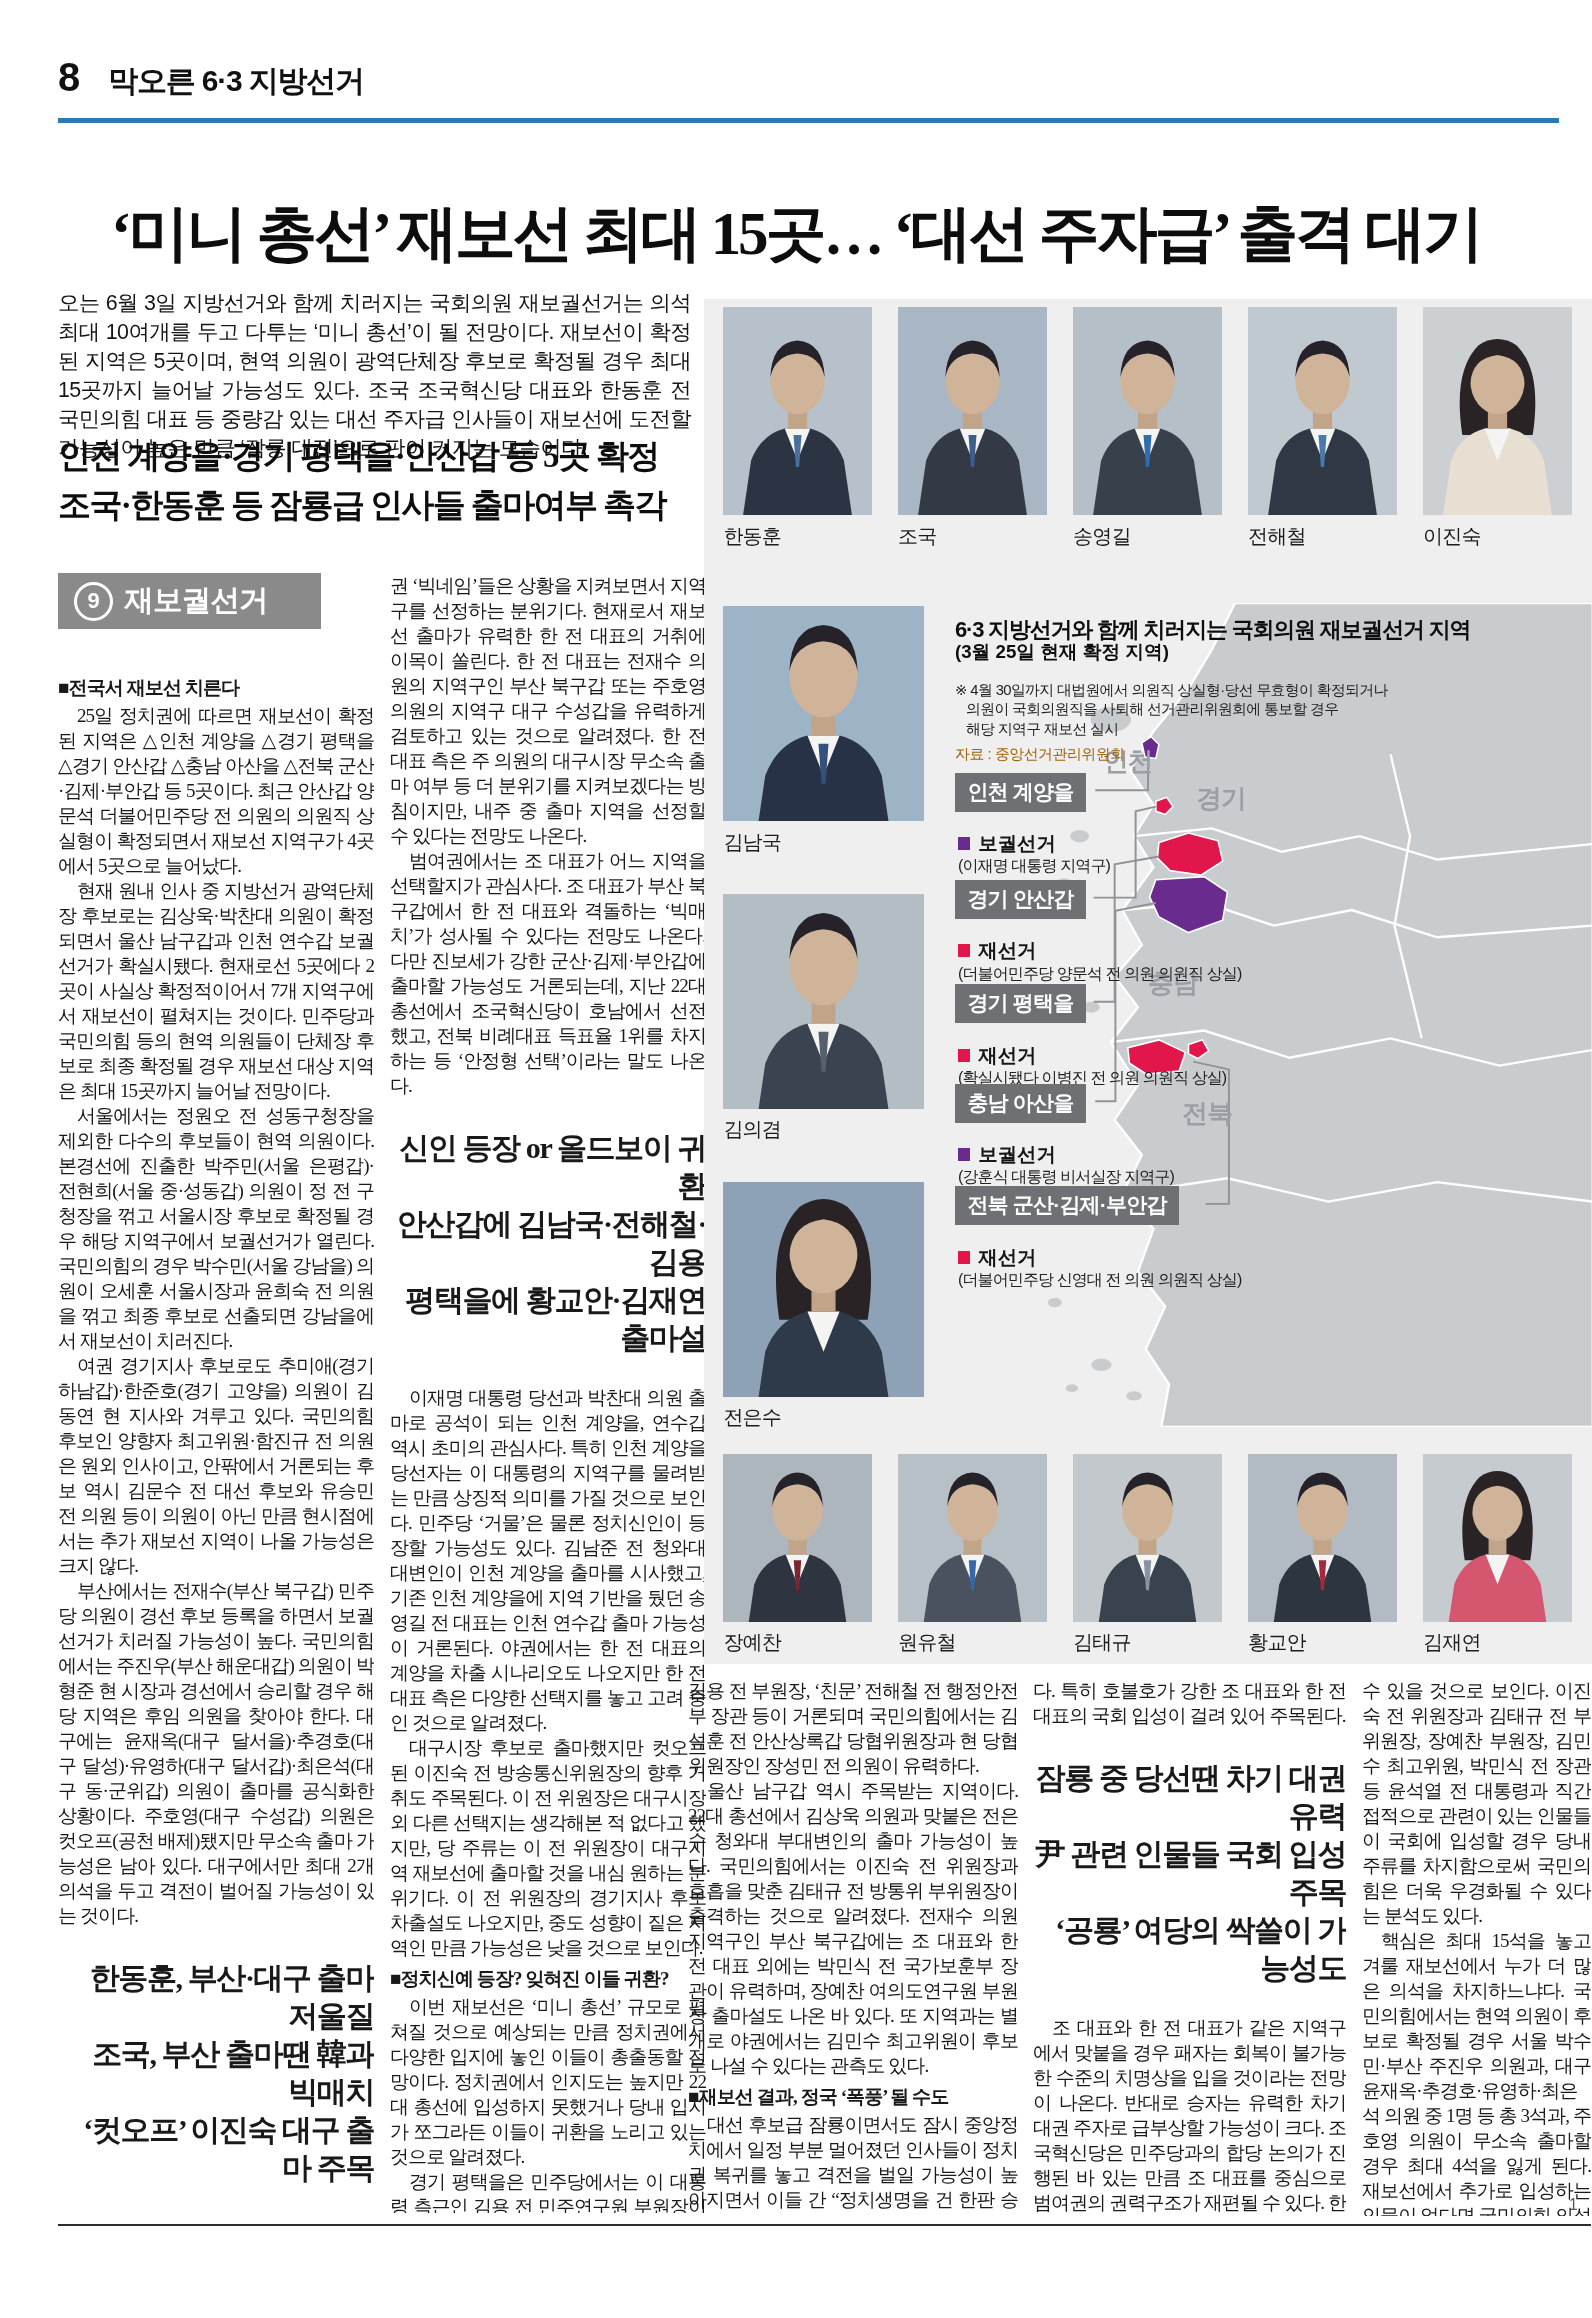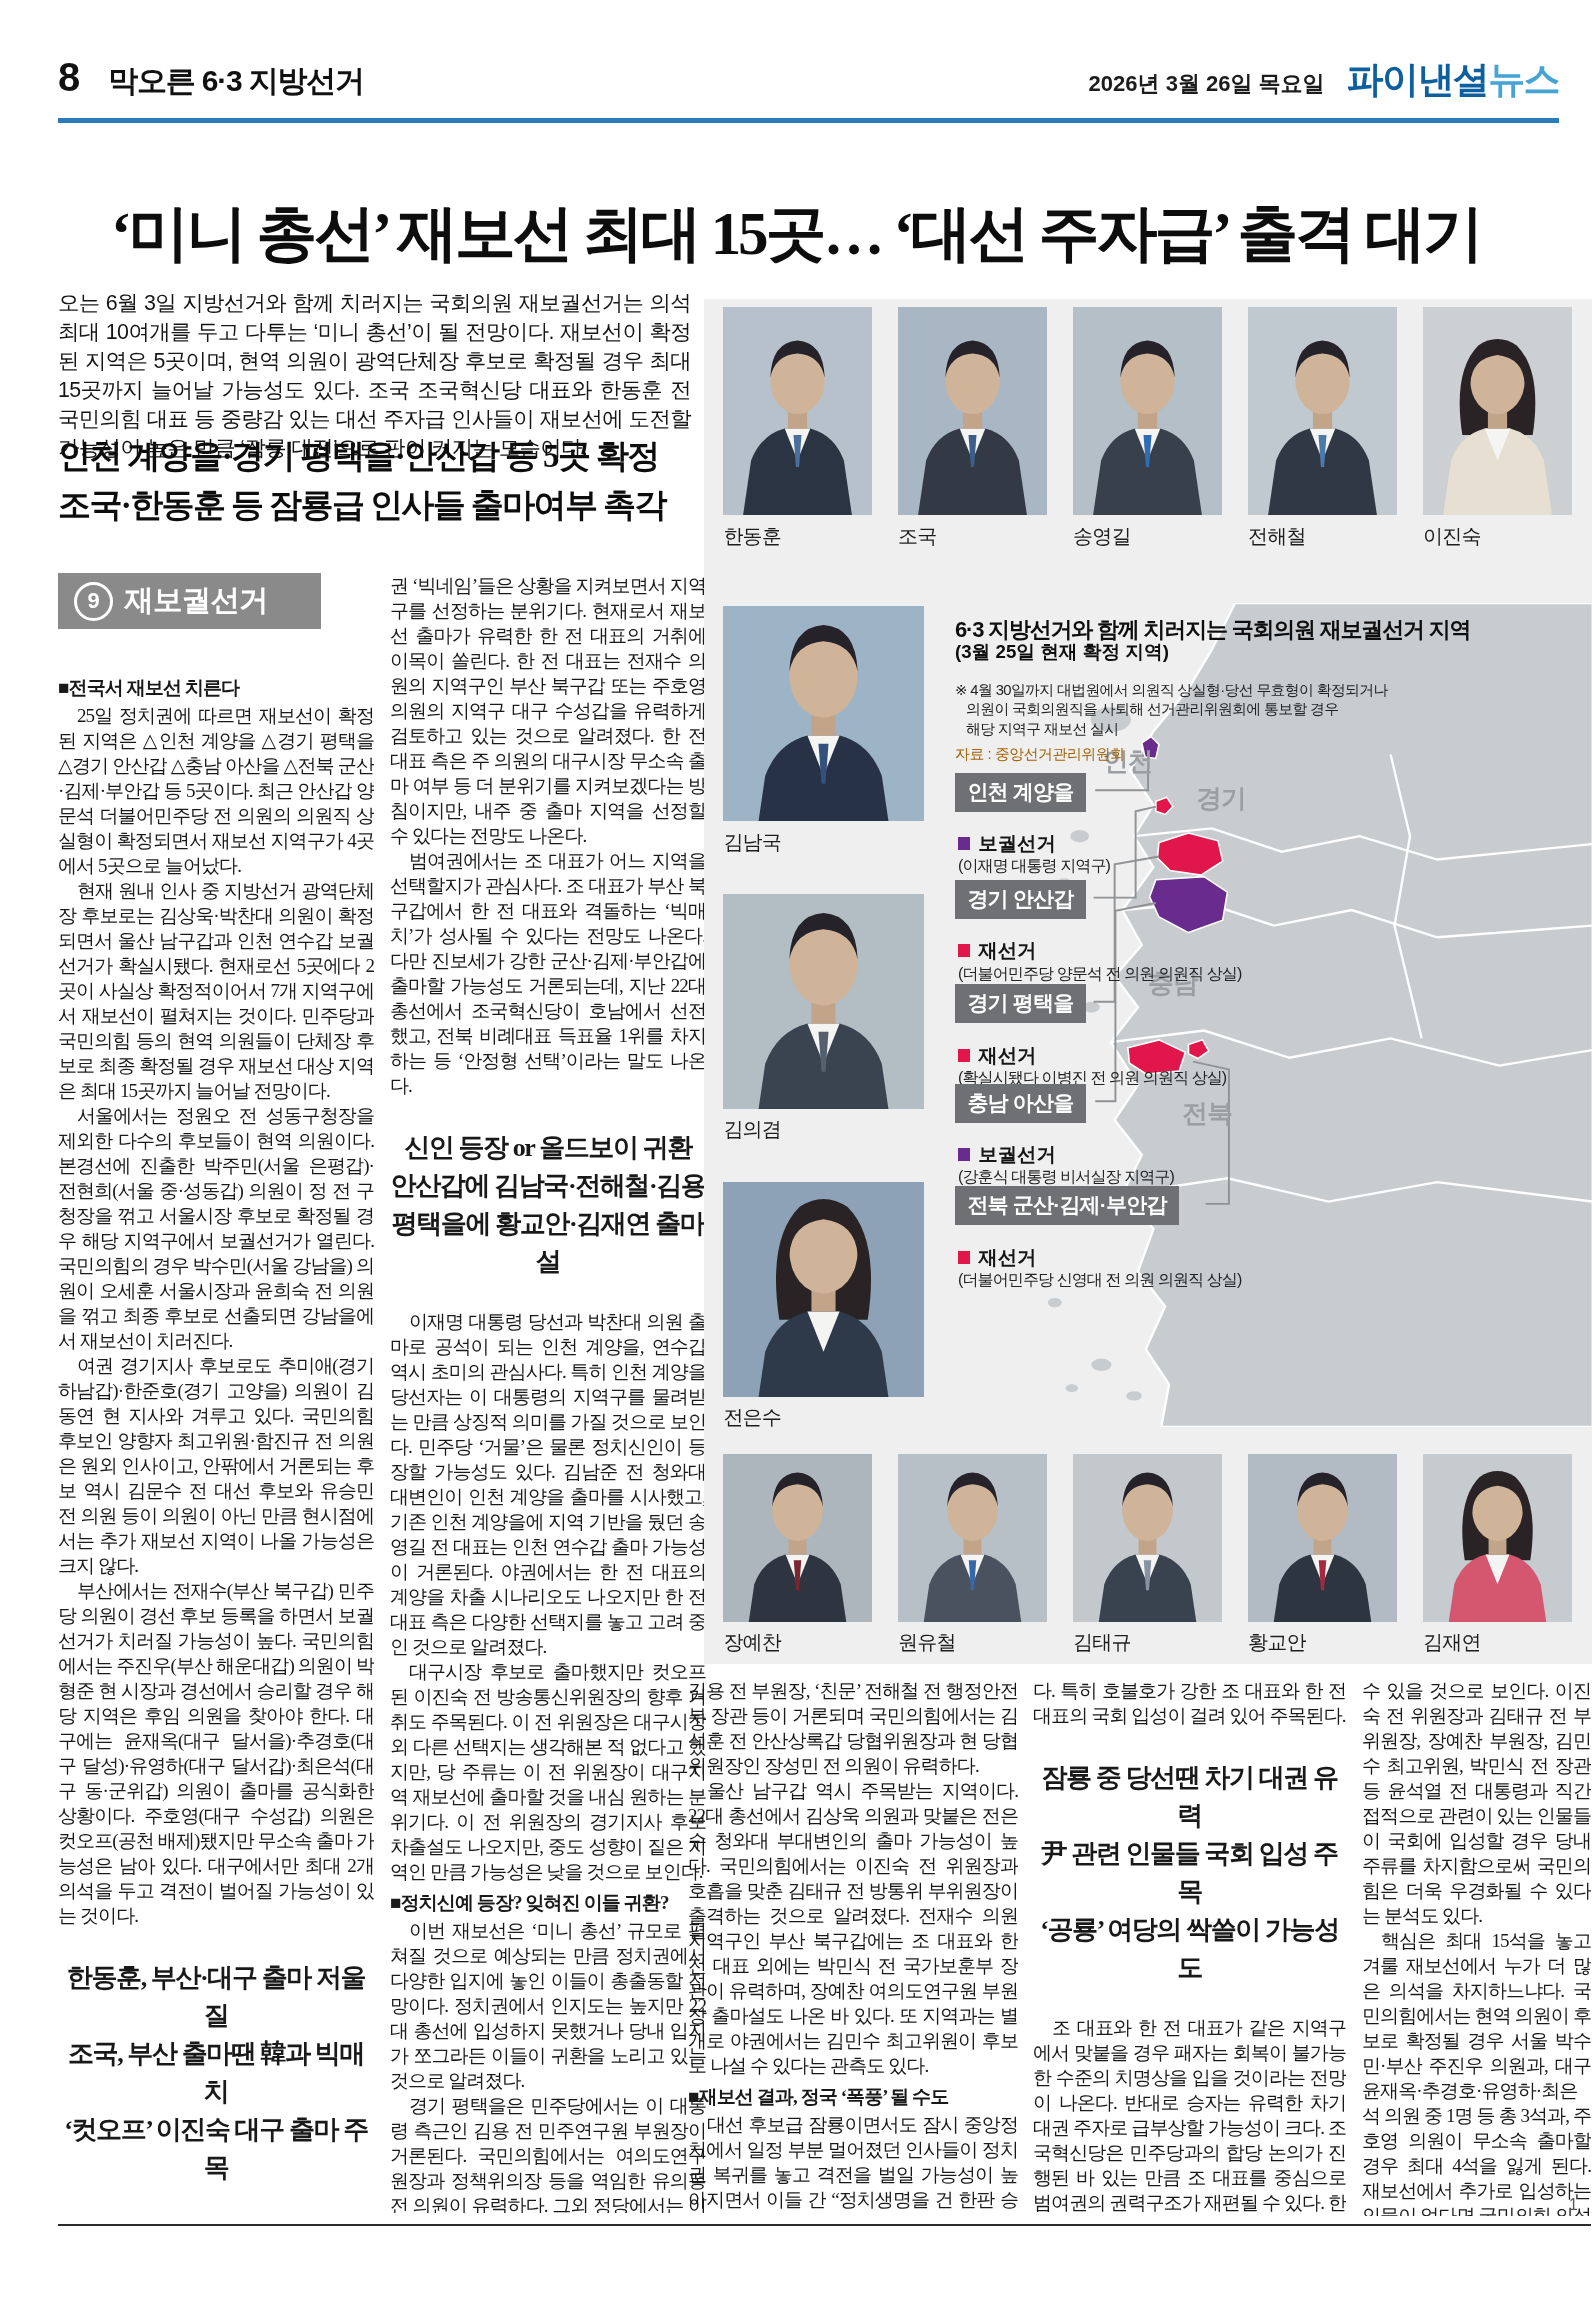--- a/index.html
+++ b/index.html
@@ -36,21 +36,21 @@
   .col{position:absolute;font-family:"Liberation Serif","DejaVu Serif",serif;font-size:19px;line-height:25px;
        text-align:justify;letter-spacing:-0.9px;color:#191919;overflow:hidden;}
   #col1{left:58px;top:669px;width:316px;height:1544px;}
   #col2{left:390px;top:573px;width:316px;height:1640px;}
   #col3{left:688px;top:1678px;width:330px;height:538px;}
   #col4{left:1033px;top:1678px;width:313px;height:538px;}
   #col5{left:1362px;top:1678px;width:229px;height:538px;}
   .bpara{margin:0;text-indent:1em;}
   .bpara.cont{text-indent:0;}
   .bhead{font-weight:800;margin:6.2px 0 3.1px;}
-  .bsub{font-weight:800;font-size:26px;line-height:38px;margin:31px 0 28px;letter-spacing:-1.4px;text-align:center;}
+  .bsub{font-weight:800;font-size:30px;line-height:38px;margin:31px 0 28px;letter-spacing:-1.4px;text-align:right;}
   .bottom-rule{position:absolute;left:58px;width:1533px;top:2224px;height:2.3px;background:#2c2c2c;}
   .page-mark{position:absolute;left:1569px;top:2196px;font-size:15.6px;color:#555;}
 
   
   .photo-panel{position:absolute;left:704px;top:299px;width:889px;height:1365px;background:#efefef;}
   .photo{position:absolute;overflow:hidden;background:#b9bfc5;}
   .photo svg{display:block;width:100%;height:100%;}
   .pcaption{position:absolute;font-size:20px;color:#1c1c1c;letter-spacing:-0.8px;}
 
   
@@ -72,24 +72,20 @@
 </style>
 </head>
 <body>
 
 <div class="page">
 
   <div class="masthead">
     <div class="mh-left">
       <span class="page-num">8</span>
       <span class="section-title">막오른 6·3 지방선거</span>
-    </div>
-    <div class="mh-right">
-      <span class="issue-date">2026년 3월 26일 목요일</span>
-      <span class="brand"><span class="b1">파이낸셜</span><span class="b2">뉴스</span></span>
     </div>
   </div>
   <div class="blue-rule"></div>
 
   <h1 class="headline">‘미니 총선’ 재보선 최대 15곳… ‘대선 주자급’ 출격 대기</h1>
   <div class="lead">오는 6월 3일 지방선거와 함께 치러지는 국회의원 재보궐선거는 의석 최대 10여개를 두고 다투는 ‘미니 총선’이 될 전망이다. 재보선이 확정된 지역은 5곳이며, 현역 의원이 광역단체장 후보로 확정될 경우 최대 15곳까지 늘어날 가능성도 있다. 조국 조국혁신당 대표와 한동훈 전 국민의힘 대표 등 중량감 있는 대선 주자급 인사들이 재보선에 도전할 가능성이 높은 만큼 ‘잠룡 대전’으로 판이 커지는 모습이다.</div>
   <div class="deck">
     <div>인천 계양을·경기 평택을·안산갑 등 5곳 확정</div>
     <div>조국·한동훈 등 잠룡급 인사들 출마여부 촉각</div>
   </div>

